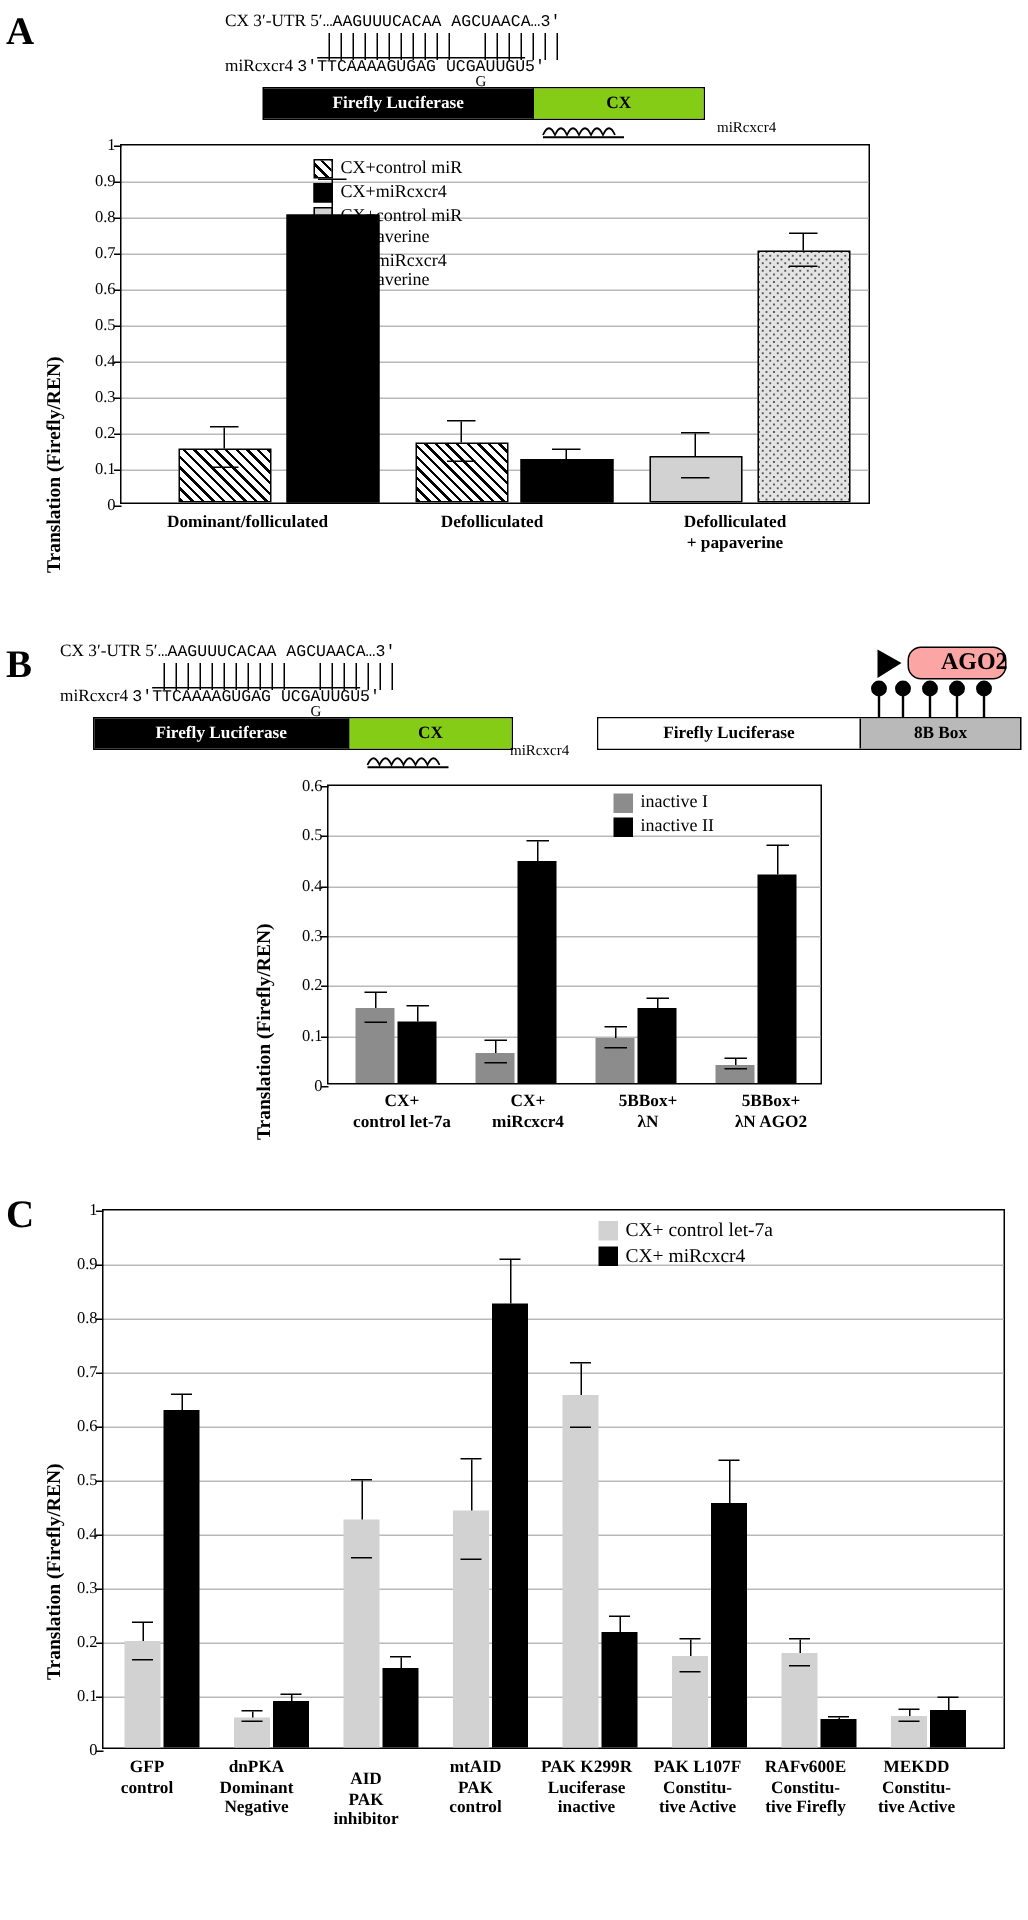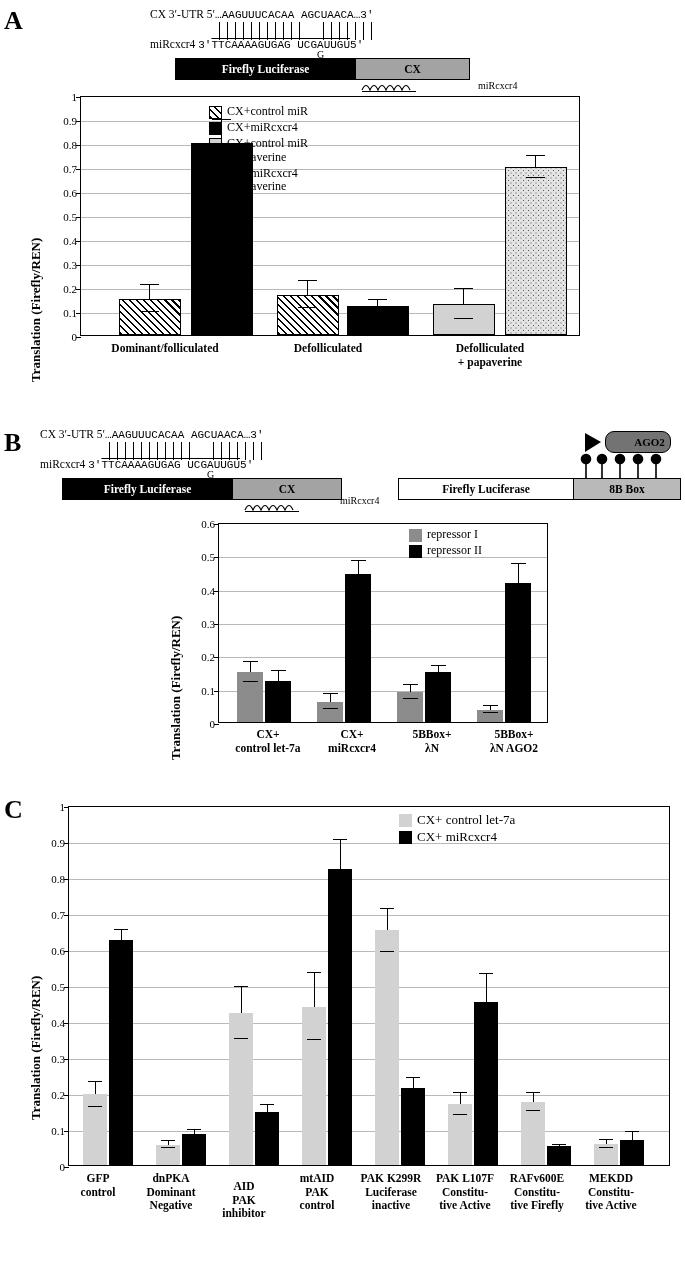--- a/index.html
+++ b/index.html
@@ -119,29 +119,29 @@
     height: 22px;
     align-items: stretch;
   }
   .construct .seg {
     display: flex; align-items: center; justify-content: center;
     font-size: 11.5px; font-weight: bold;
     border-right: 1px solid #000;
   }
   .construct .seg:last-child { border-right: none; }
   .seg-dark { background: #000; color: #fff; }
-  .seg-light { background: #a3a3a3; color: #000; }
+  .seg-light { background: #84cc16; color: #000; }
   .mir-label { position: absolute; font-size: 10px; }
   .squiggle { position: absolute; }
   .ago-box {
     position: absolute;
     border: 1px solid #000;
-    background: #737373;
+    background: #fca5a5;
     border-radius: 9px;
-    font-size: 11px;
+    font-size: 16px;
     font-weight: bold;
     display: flex; align-items: center; justify-content: center; padding-left: 23px;
   }
   .lollipop { position: absolute; }
 </style>
 </head>
 <body>
 
 <div class="panel-letter" style="left:4px; top:6px;">A</div>
 
@@ -372,25 +372,25 @@
       <div class="ytick" style="top:166.7px;">0.1</div>
       <div class="ytickmark" style="top:166.7px;"></div>
     <div class="ytick" style="top:200px;">0</div>
       <div class="ytickmark" style="top:200px;"></div>
     <div class="ytick" style="top:0;">0.6</div>
       <div class="ytickmark" style="top:0;"></div>
 
     <div class="legend-box" style="left:190px; top:4px;">
       <div class="legend-row">
         <div class="legend-swatch fill-midgrey" style="border:none;"></div>
-        <div class="legend-label">repressor I</div>
+        <div class="legend-label">inactive I</div>
       </div>
       <div class="legend-row">
         <div class="legend-swatch fill-black" style="border:none;"></div>
-        <div class="legend-label">repressor II</div>
+        <div class="legend-label">inactive II</div>
       </div>
     </div>
 
     <div class="bar fill-midgrey" style="left:18px; width:26px; height:50px; border:none;"></div>
     <div class="errbar" style="left:31px; bottom:50px; height:10px;"></div>
     <div class="errcap" style="left:24px; width:15px; bottom:60px;"></div>
     <div class="errcap" style="left:24px; width:15px; bottom:40px;"></div>
     <div class="bar fill-black" style="left:46px; width:26px; height:41.3px; border:none;"></div>
     <div class="errbar" style="left:59px; bottom:41.3px; height:10px;"></div>
     <div class="errcap" style="left:52px; width:15px; bottom:51.3px;"></div>

